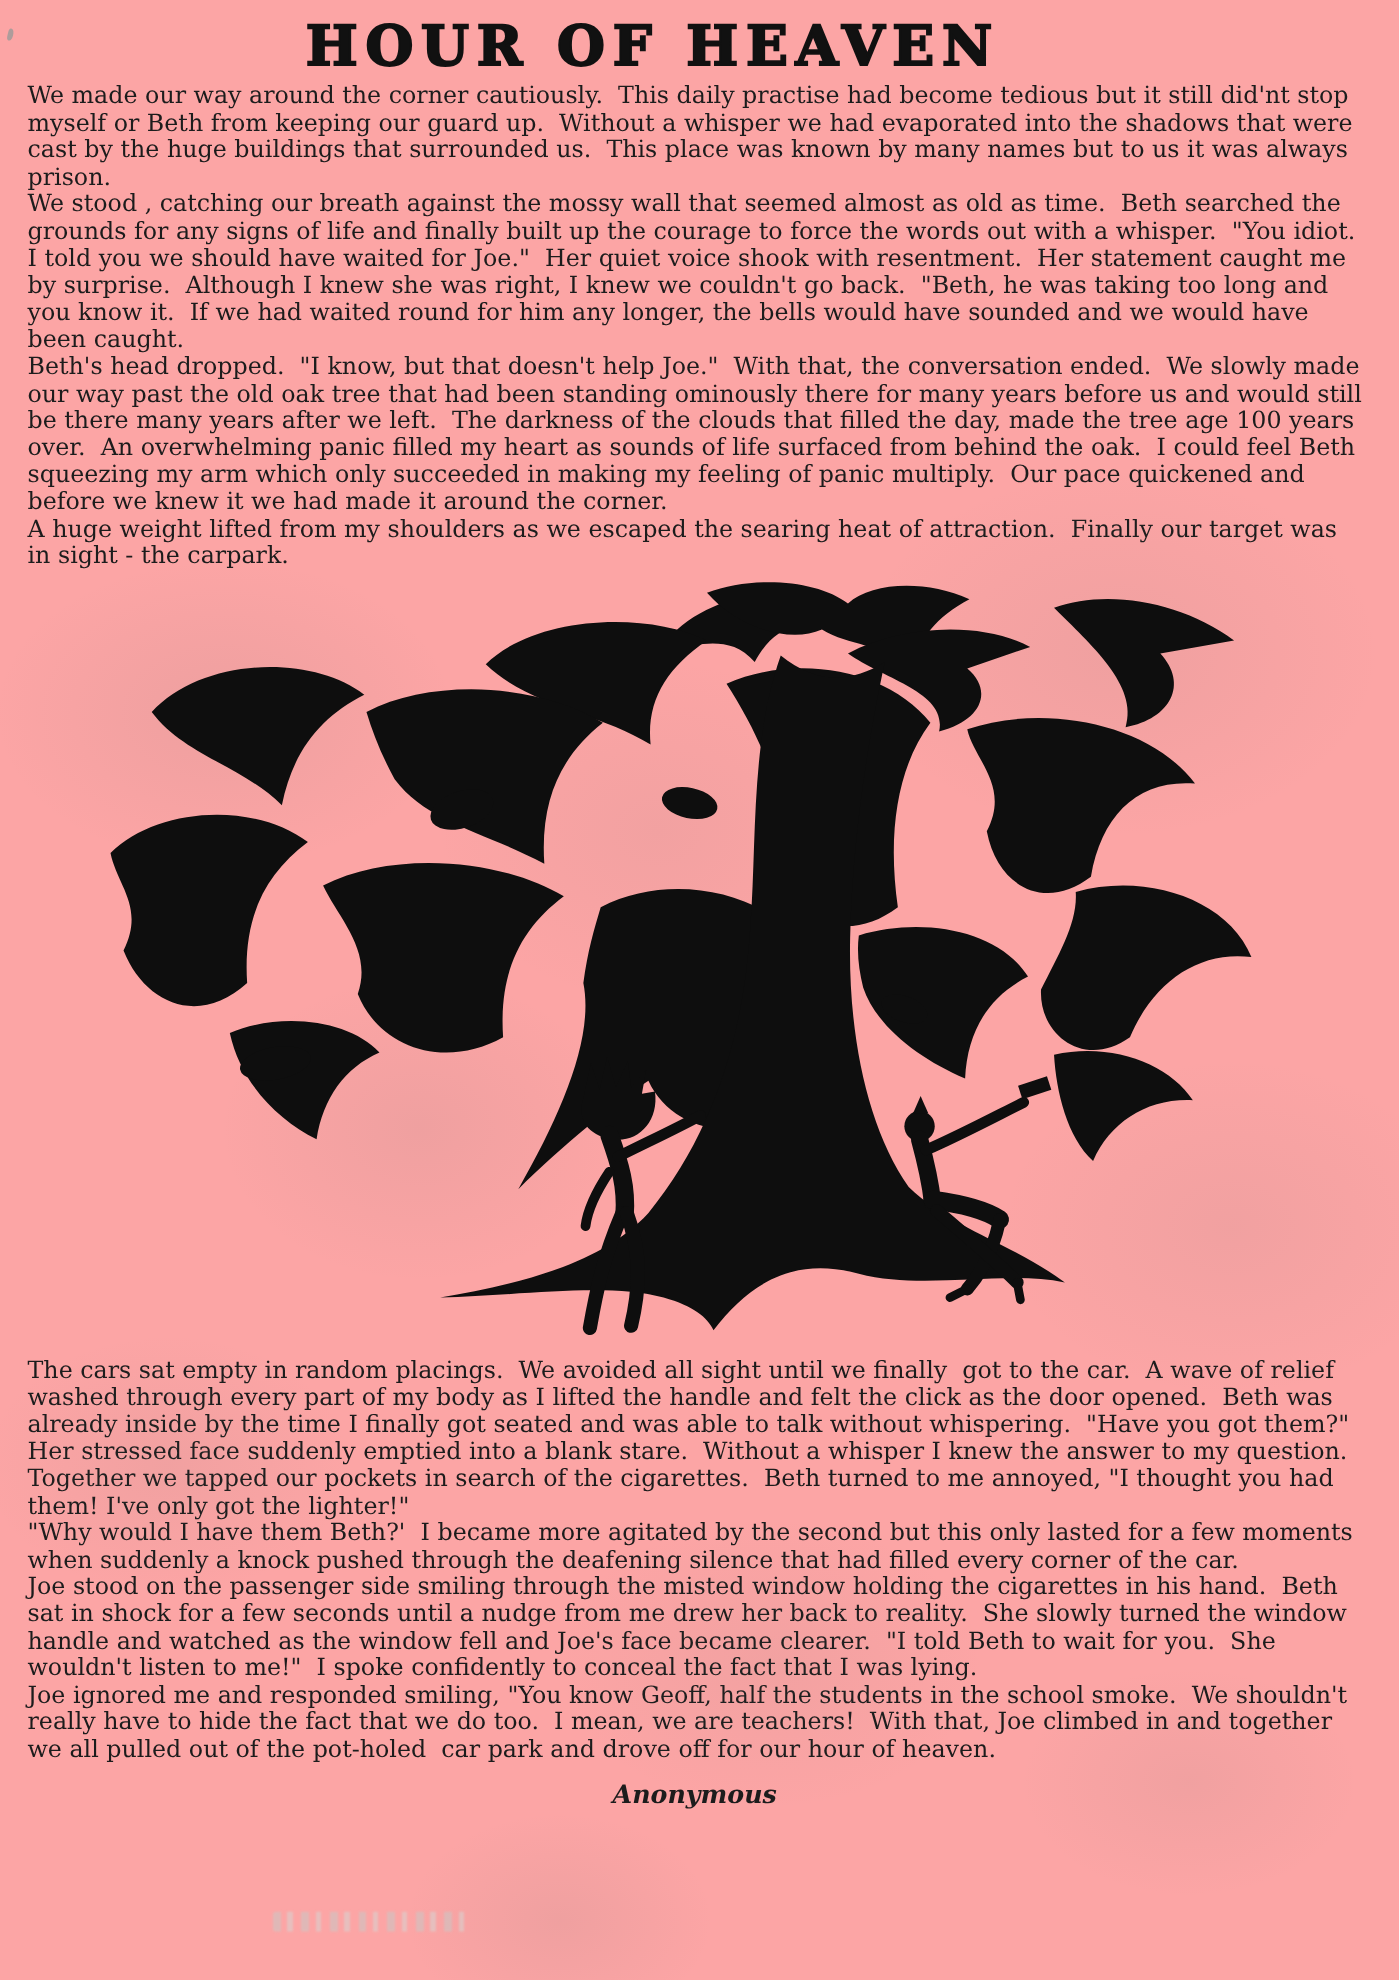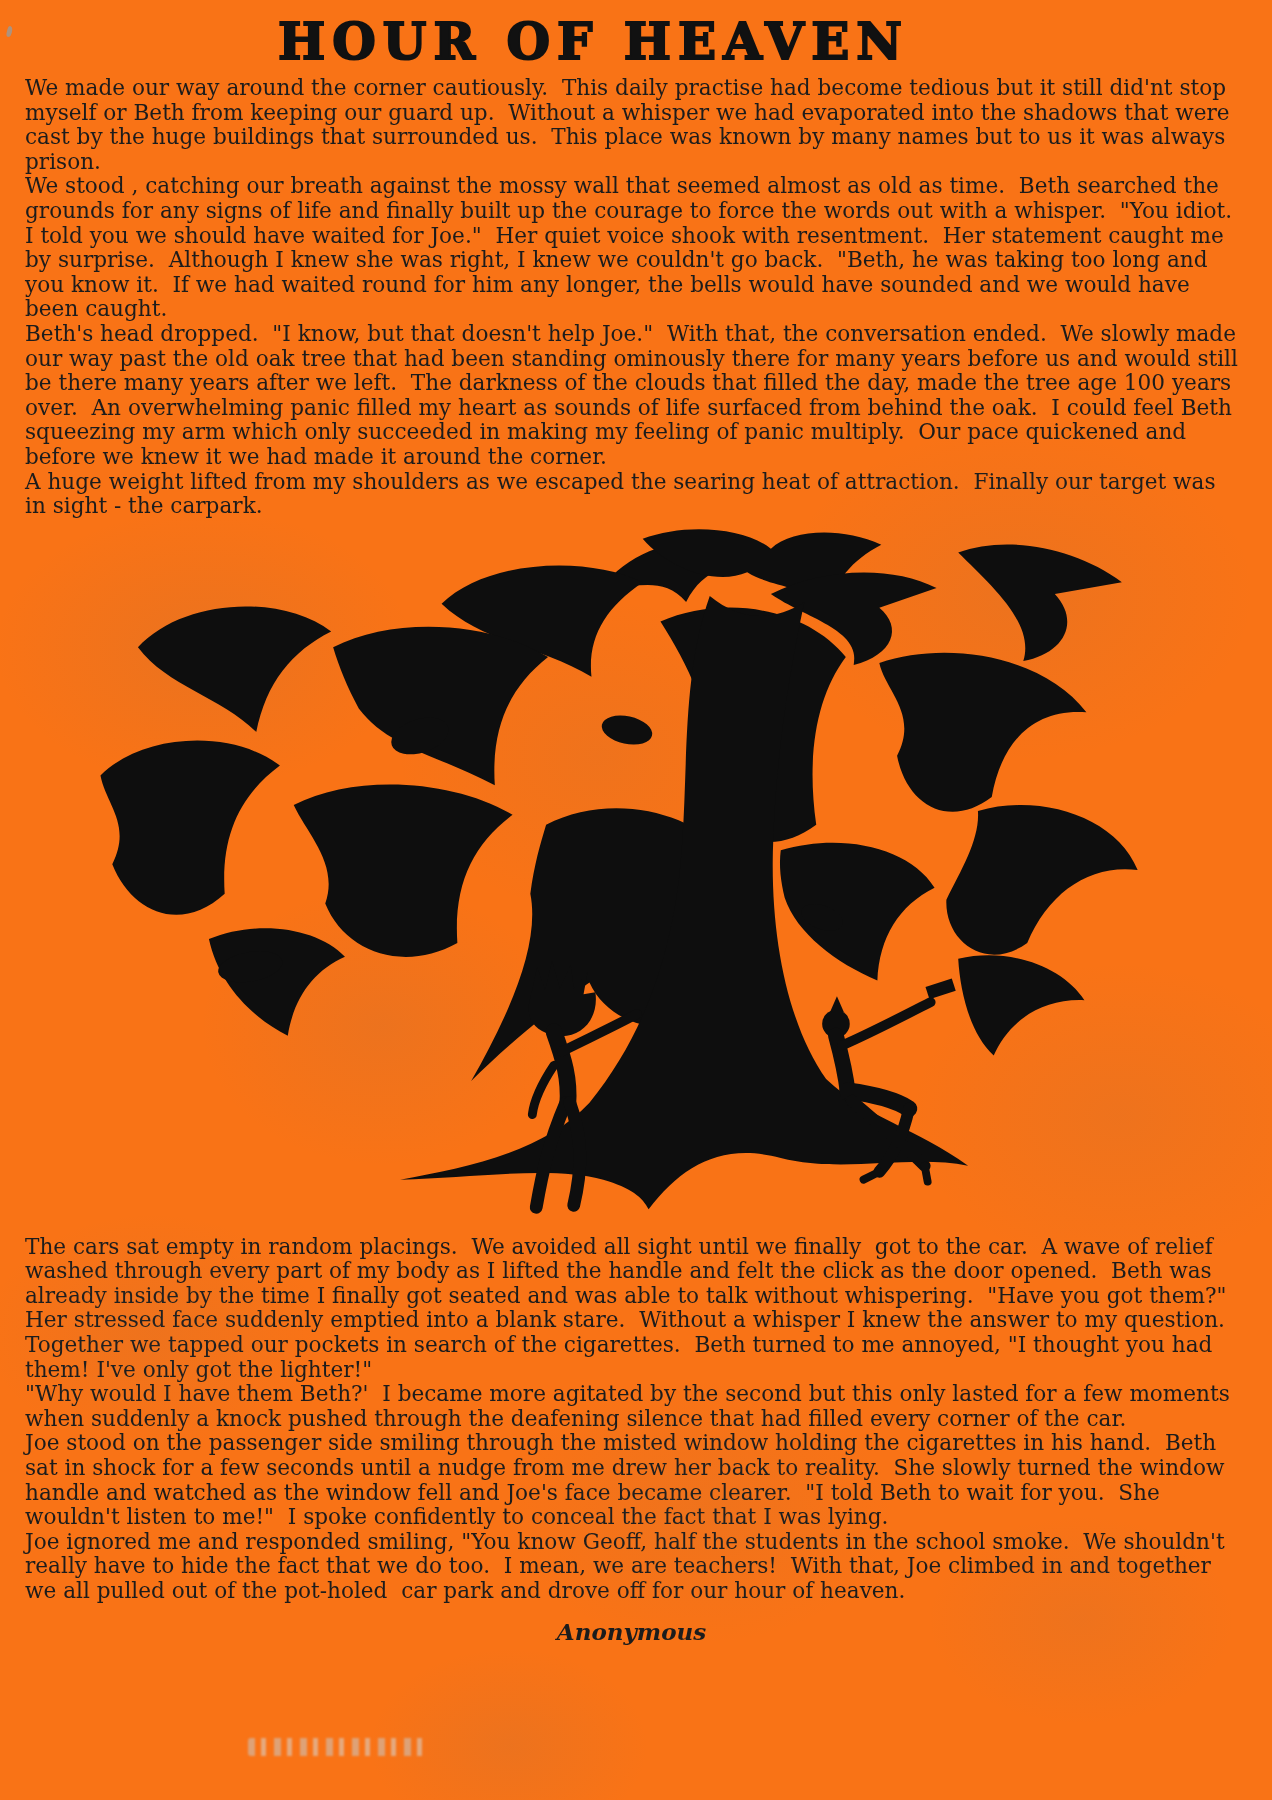--- a/index.html
+++ b/index.html
@@ -3,21 +3,21 @@
 <meta charset="utf-8">
 <style>
   html,body{margin:0;padding:0;}
   body{
     width:1272px;height:1800px;overflow:hidden;
     background:#eeeeec;
     font-family:"DejaVu Serif","Liberation Serif",serif;
   }
   .page{
     position:relative;width:1272px;height:1800px;
-    background:#f97316;
+    background:#fca5a5;
     color:#1b1b1b;
     box-sizing:border-box;
     padding:10px 34px 0 25px;
   }
   
   .page::before{
     content:"";position:absolute;inset:0;pointer-events:none;
     background:
       radial-gradient(300px 200px at 16% 36%, rgba(110,110,108,.10), transparent 70%),
       radial-gradient(340px 240px at 80% 33%, rgba(110,110,108,.09), transparent 70%),

